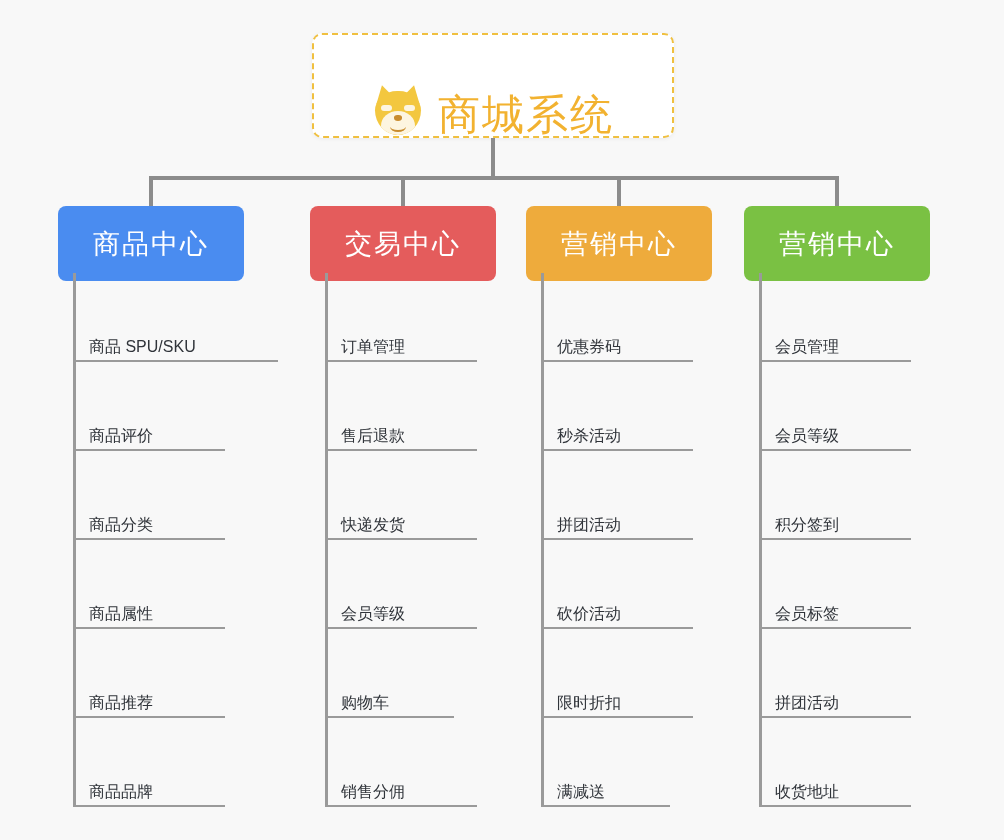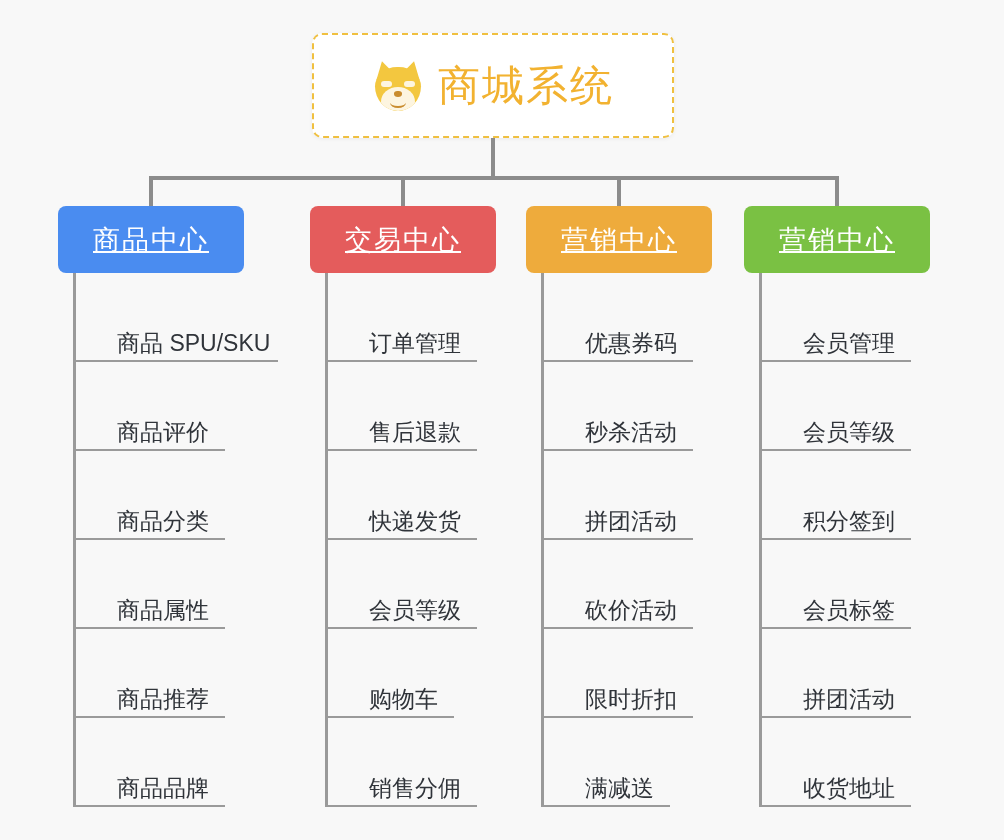--- a/index.html
+++ b/index.html
@@ -25,21 +25,21 @@
     position: absolute;
     left: 312px;
     top: 33px;
     width: 362px;
     height: 105px;
     box-sizing: border-box;
     background: #ffffff;
     border: 2px dashed #f0c040;
     border-radius: 10px;
     display: flex;
-    align-items: center;
+    align-items: flex-end;
     justify-content: center;
     gap: 14px;
     box-shadow: 0 1px 4px rgba(0,0,0,0.06);
   }
   .root-title {
     font-size: 42px;
     color: #f2b230;
     letter-spacing: 2px;
     line-height: 1;
     white-space: nowrap;
@@ -114,30 +114,29 @@
   .conn-bus    { height: 4px; }
   .conn-drop   { width: 4px; }
 
   
   .column {
     position: absolute;
     top: 206px;
   }
   .cat-box {
     box-sizing: border-box;
-    height: 67px;
+    height: 75px;
     border-radius: 8px;
     display: flex;
     align-items: center;
     justify-content: center;
     color: #ffffff;
     font-size: 27px;
     letter-spacing: 2px;
     white-space: nowrap;
-    text-decoration: underline;
   }
 
   .trunk {
     position: absolute;
     left: 15px;
     top: 67px;
     width: 3px;
     background: #9a9a9a;
   }
 
@@ -154,23 +153,23 @@
   }
   .leaf-underline {
     position: absolute;
     left: 0;
     bottom: 0;
     height: 2px;
     background: #9a9a9a;
   }
   .leaf-label {
     position: relative;
-    padding-left: 44px;
+    padding-left: 16px;
     padding-bottom: 6px;
-    font-size: 23px;
+    font-size: 16px;
     color: #30343a;
     white-space: nowrap;
     line-height: 1.1;
     text-align: center;
   }
 </style>
 </head>
 <body>
 
 <div id="canvas">

